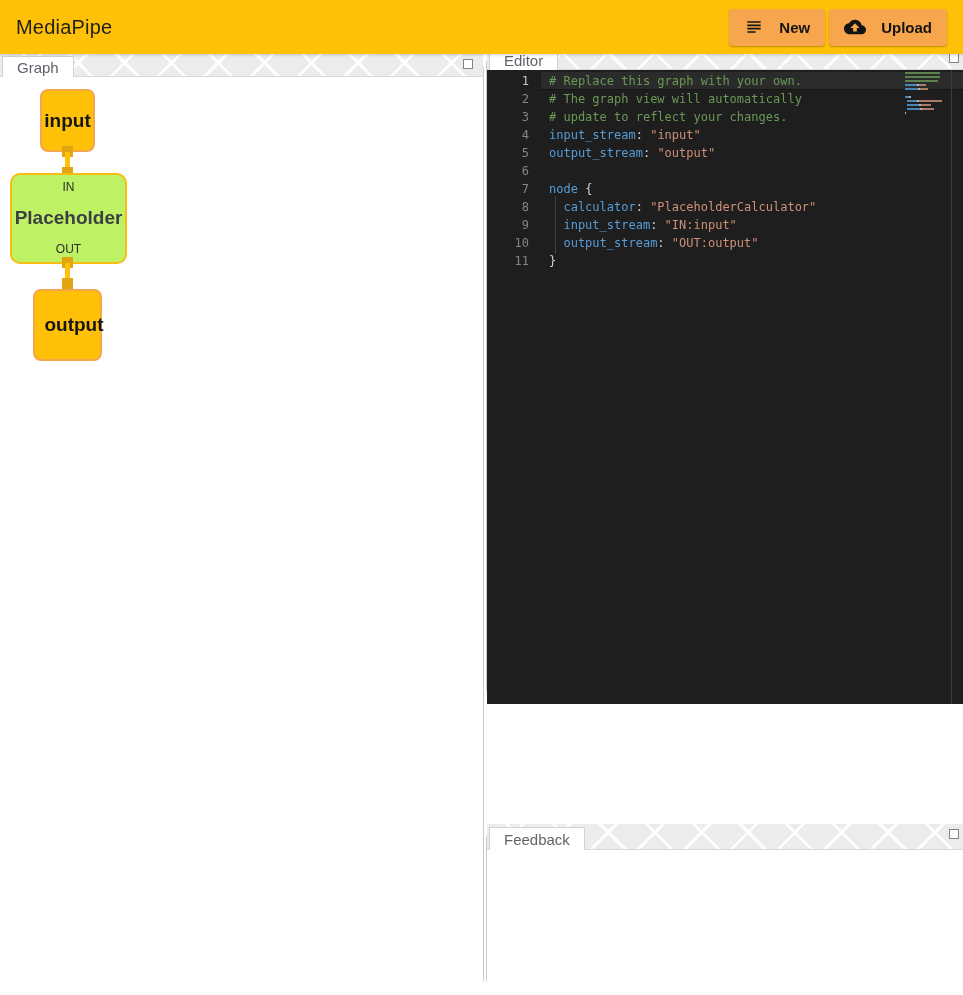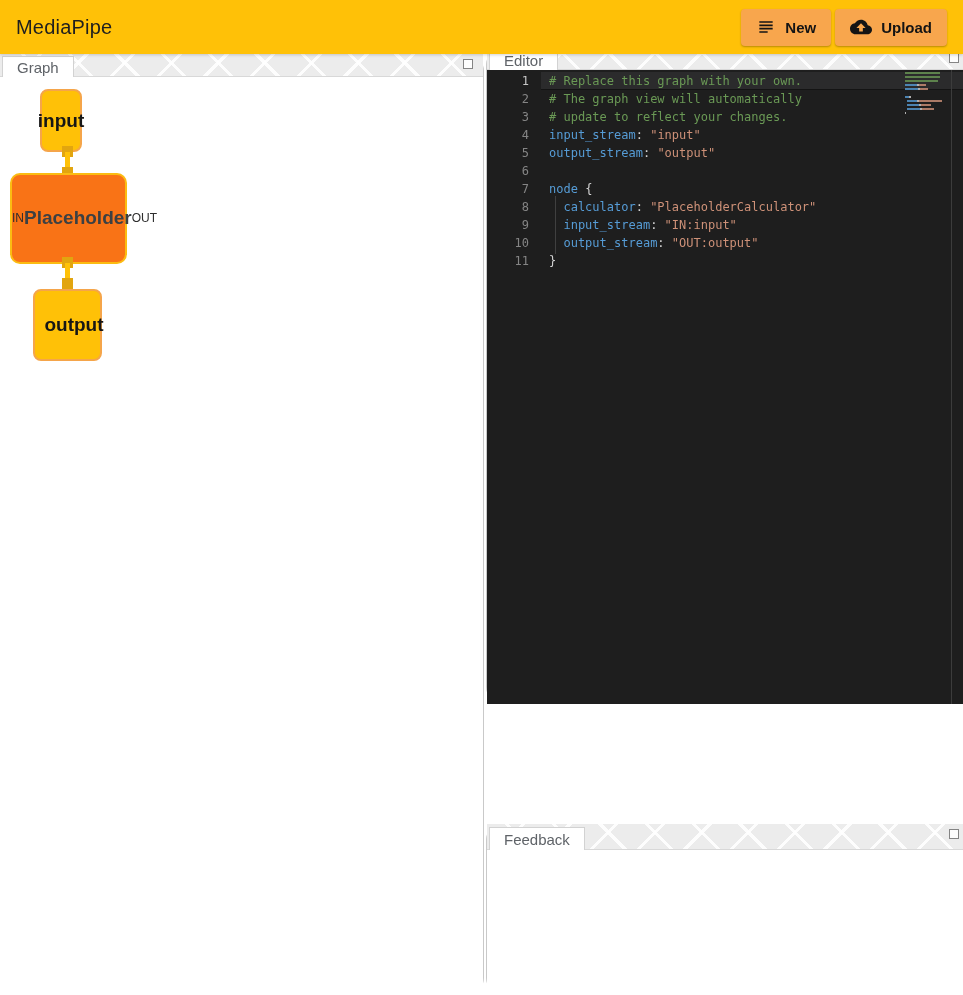--- a/index.html
+++ b/index.html
@@ -15,21 +15,21 @@
     background:var(--c-header, #FFC107);
     display:flex; align-items:center; padding:0 16px;
     box-shadow:0 1px 3px rgba(0,0,0,0.18); z-index:20;
   }
   .brand { font-size:20px; font-weight:normal; color:#1f1f1f; letter-spacing:0.2px; }
   .header-actions { margin-left:auto; display:flex; gap:4px; }
   .hbtn {
     height:37px; padding:0 15px; border:none; border-radius:4px;
     background:var(--c-button, #F8A64D); color:#141414;
     font-family:"Liberation Sans", sans-serif; font-size:15px; font-weight:bold;
-    display:flex; align-items:center; gap:9px; cursor:pointer;
+    display:flex; align-items:center; gap:15px; cursor:pointer;
     box-shadow:0 1px 2px rgba(0,0,0,0.28);
   }
   .hbtn svg { display:block; }
 
   
   .panel { position:absolute; background:#fff;border-radius:17px; }
   #graph-panel   { left:0;   top:54px;  width:484px; bottom:0;     border-right:1px solid #c9c9c9; }
   #editor-panel  { left:486px; top:48px; width:477px; height:656px; border-left:1px solid #c9c9c9; }
   #feedback-panel{ left:486px; top:782px; width:477px; bottom:0;    border-left:1px solid #c9c9c9;margin-top:41px; }
 
@@ -59,26 +59,26 @@
   #editor-panel .maxbox, #feedback-panel .maxbox { right:4px; }
 
   
   #graph-canvas { position:absolute; left:0; right:0; top:23px; bottom:0; background:#fff; }
   .gnode {
     position:absolute; background:var(--c-node, #FFC107);
     border:2px solid var(--c-node-border, #F5A54A); border-radius:8px;
     display:flex; align-items:center; justify-content:center;
     font-size:19px; font-weight:bold; color:#161616; cursor:pointer;
   }
-  #node-input  { left:40px; top:12px;  width:42px; height:63px; }
+  #node-input  { left:40px; top:12px;  width:55px; height:63px; }
   #node-output { left:33px; top:212px; width:69px; height:72px;padding-left:13px; }
   #node-placeholder {
     position:absolute; left:10px; top:96px; width:117px; height:91px;
-    background:#f97316; border:2px solid var(--c-ph-border, #FBBC12); border-radius:10px;
-    display:flex; flex-direction:row; align-items:center; justify-content:space-between;
+    background:#bef264; border:2px solid var(--c-ph-border, #FBBC12); border-radius:10px;
+    display:flex; flex-direction:column; align-items:center; justify-content:space-between;
     padding:5px 0 6px 0; cursor:pointer;
   }
   .port-label { font-size:12px; color:#2d2d2d; }
   .ph-title { font-size:19px; font-weight:bold; color:#3c4043; }
   .conn-line { position:absolute; left:65px; width:5px; background:var(--c-node, #FFC107); }
   #edge-line-1 { top:75px;  height:21px; }
   #edge-line-2 { top:186px; height:21px; }
   .conn-sq { position:absolute; left:62px; width:11px; height:11px; background:var(--c-conn, #E2A50F); }
   #edge-sq-1 { top:69px; }  #edge-sq-2 { top:90px; }
   #edge-sq-3 { top:180px; } #edge-sq-4 { top:201px; }

